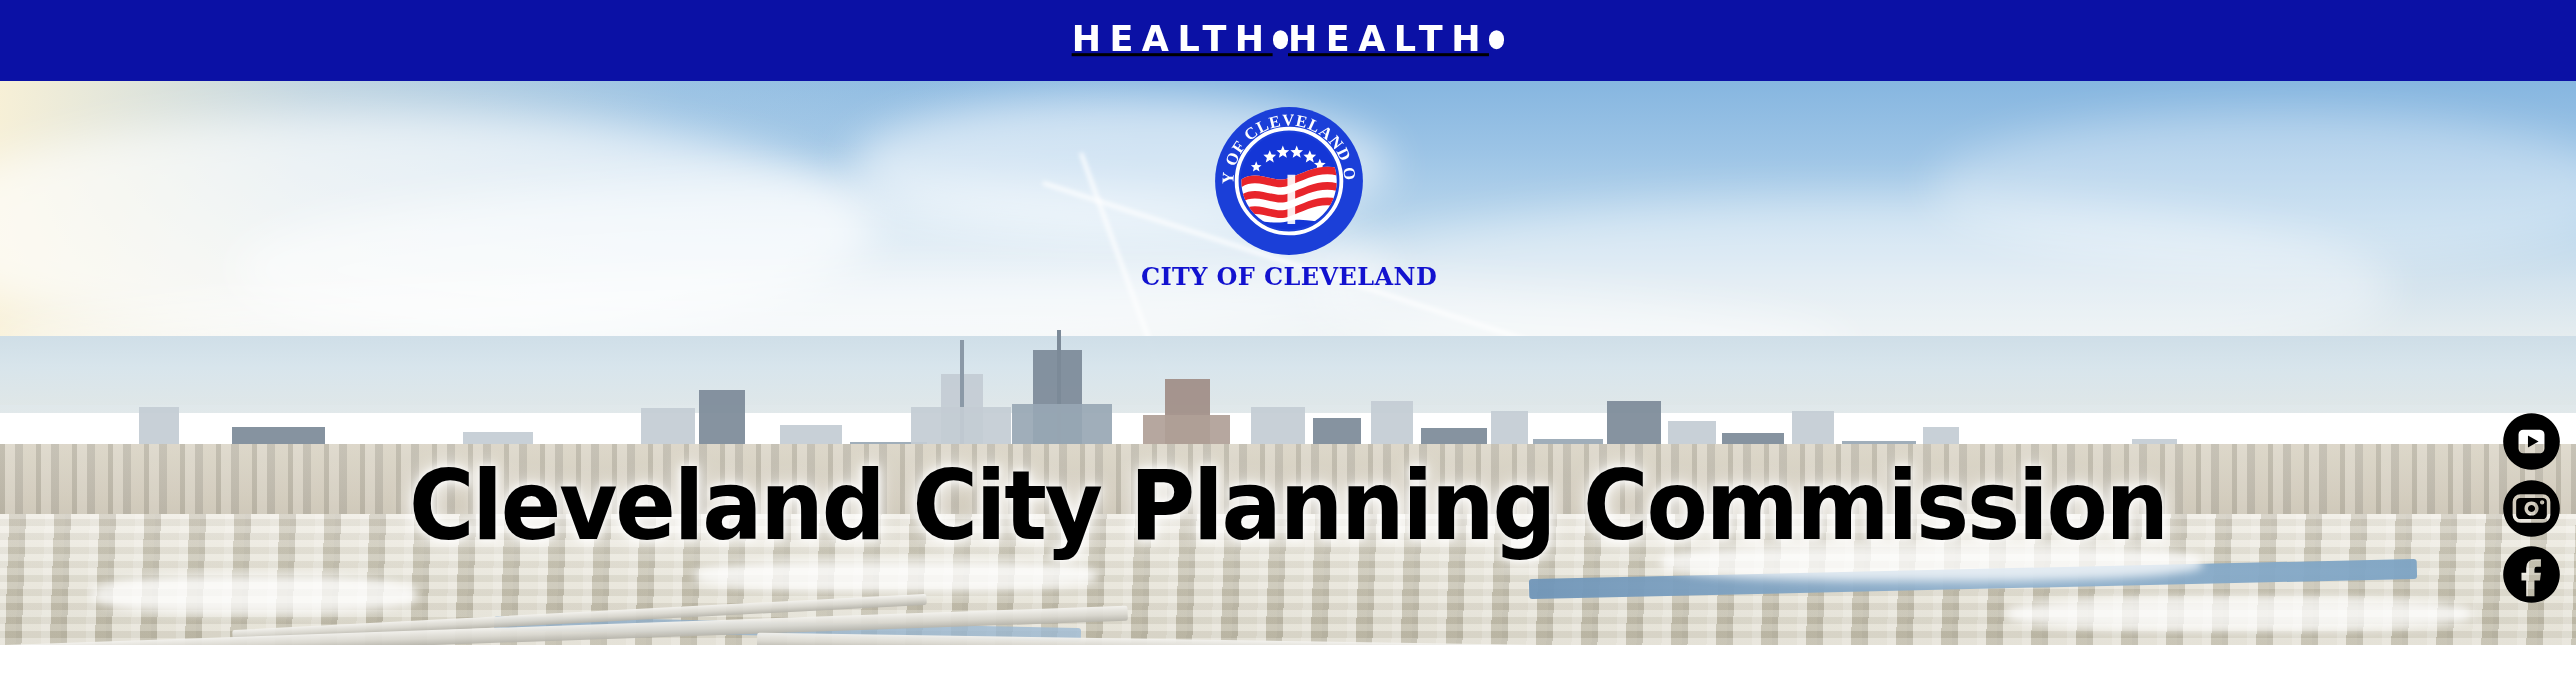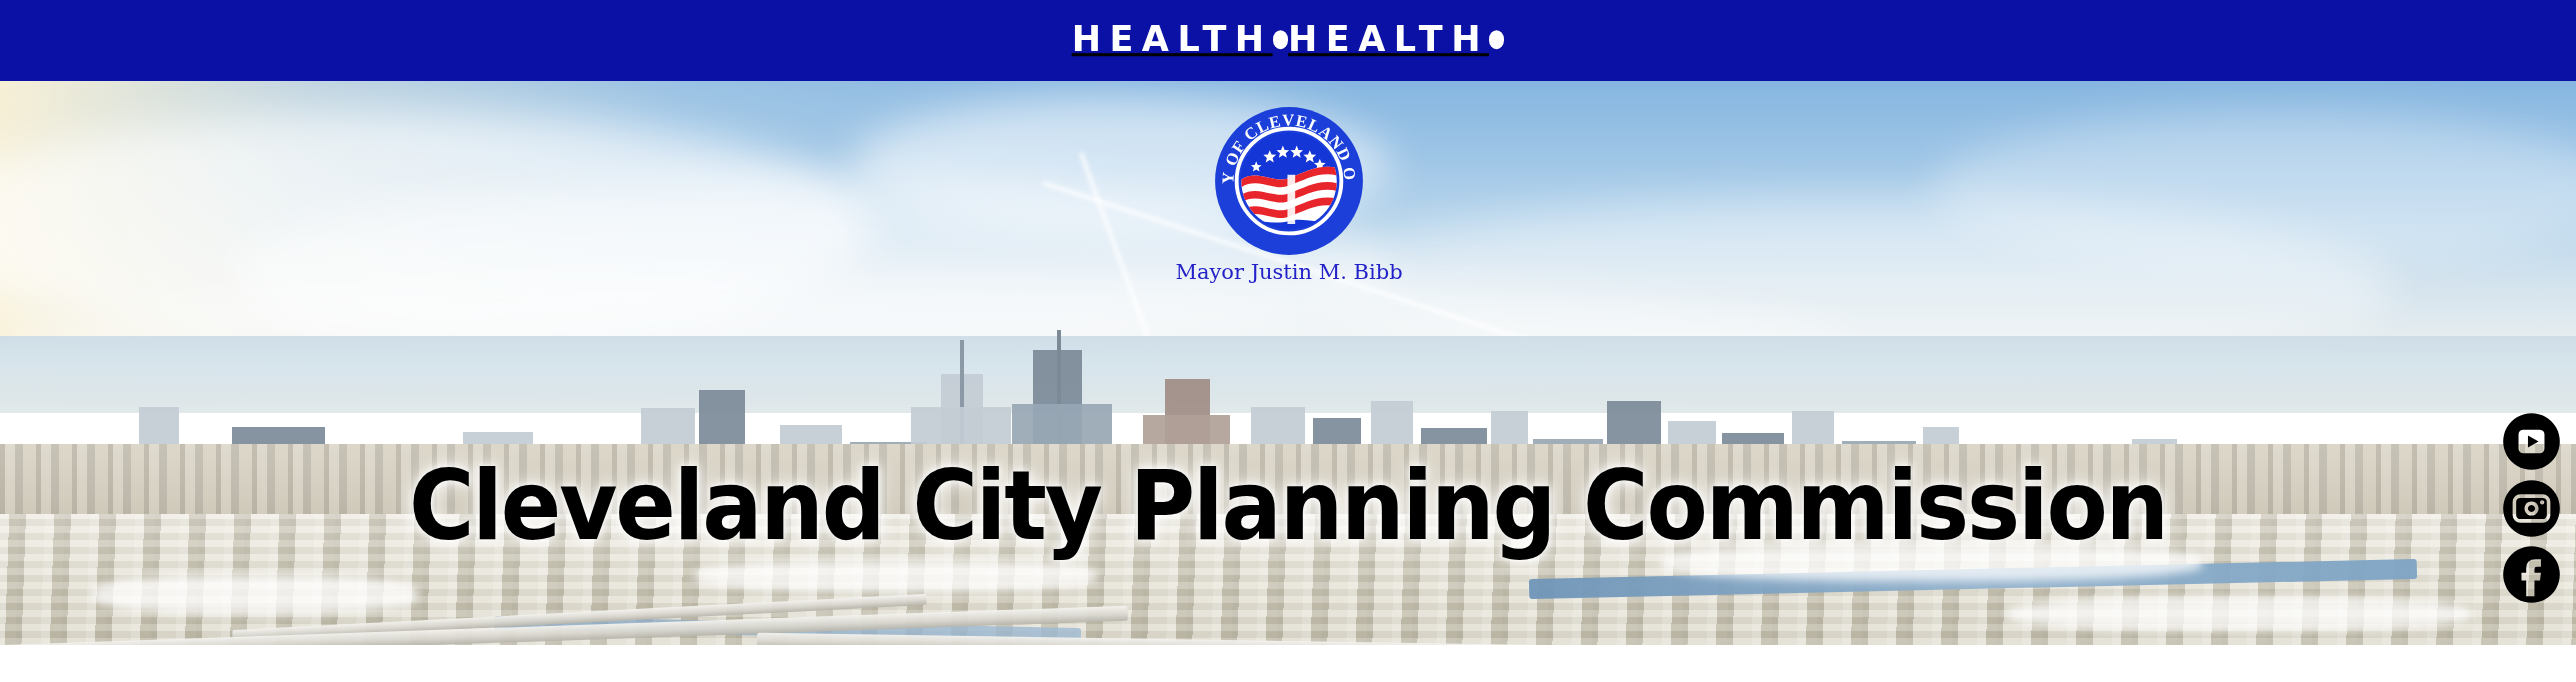--- a/index.html
+++ b/index.html
@@ -423,21 +423,21 @@
 
             <path d="M38,98 C60,84 80,104 100,96 C122,88 142,76 166,84 L166,152 C142,158 122,146 100,152 C80,158 60,148 38,156 Z" fill="#ffffff"></path>
             <path d="M38,98 C60,84 80,104 100,96 C122,88 142,76 166,84 L166,94 C142,86 122,98 100,106 C80,114 60,94 38,108 Z" fill="#e8252b"></path>
             <path d="M38,118 C60,104 80,124 100,116 C122,108 142,96 166,104 L166,114 C142,106 122,118 100,126 C80,134 60,114 38,128 Z" fill="#e8252b"></path>
             <path d="M38,138 C60,124 80,144 100,136 C122,128 142,116 166,124 L166,134 C142,126 122,138 100,146 C80,154 60,134 38,148 Z" fill="#e8252b"></path>
             <path d="M98,92 L108,92 L108,156 L98,156 Z" fill="#ffffff" opacity="0.9"></path>
           </g>
         </svg>
       </div>
 
-      <div class="brand-sub">Mayor Justin M. Bibb</div>
+      <div class="brand-title">CITY OF CLEVELAND</div>
     </div>
 
     <div class="hero-title">Cleveland City Planning Commission</div>
 
     <div class="social">
 
       <svg class="social-btn" viewBox="0 0 100 100">
         <path fill-rule="evenodd" d="M50,2 A48,48 0 1 1 49.99,2 Z
                  M28,38 a8,8 0 0 1 8,-8 h28 a8,8 0 0 1 8,8 v24 a8,8 0 0 1 -8,8 h-28 a8,8 0 0 1 -8,-8 Z
                  M44,40 v20 l18,-10 Z" fill="#000000"></path>

